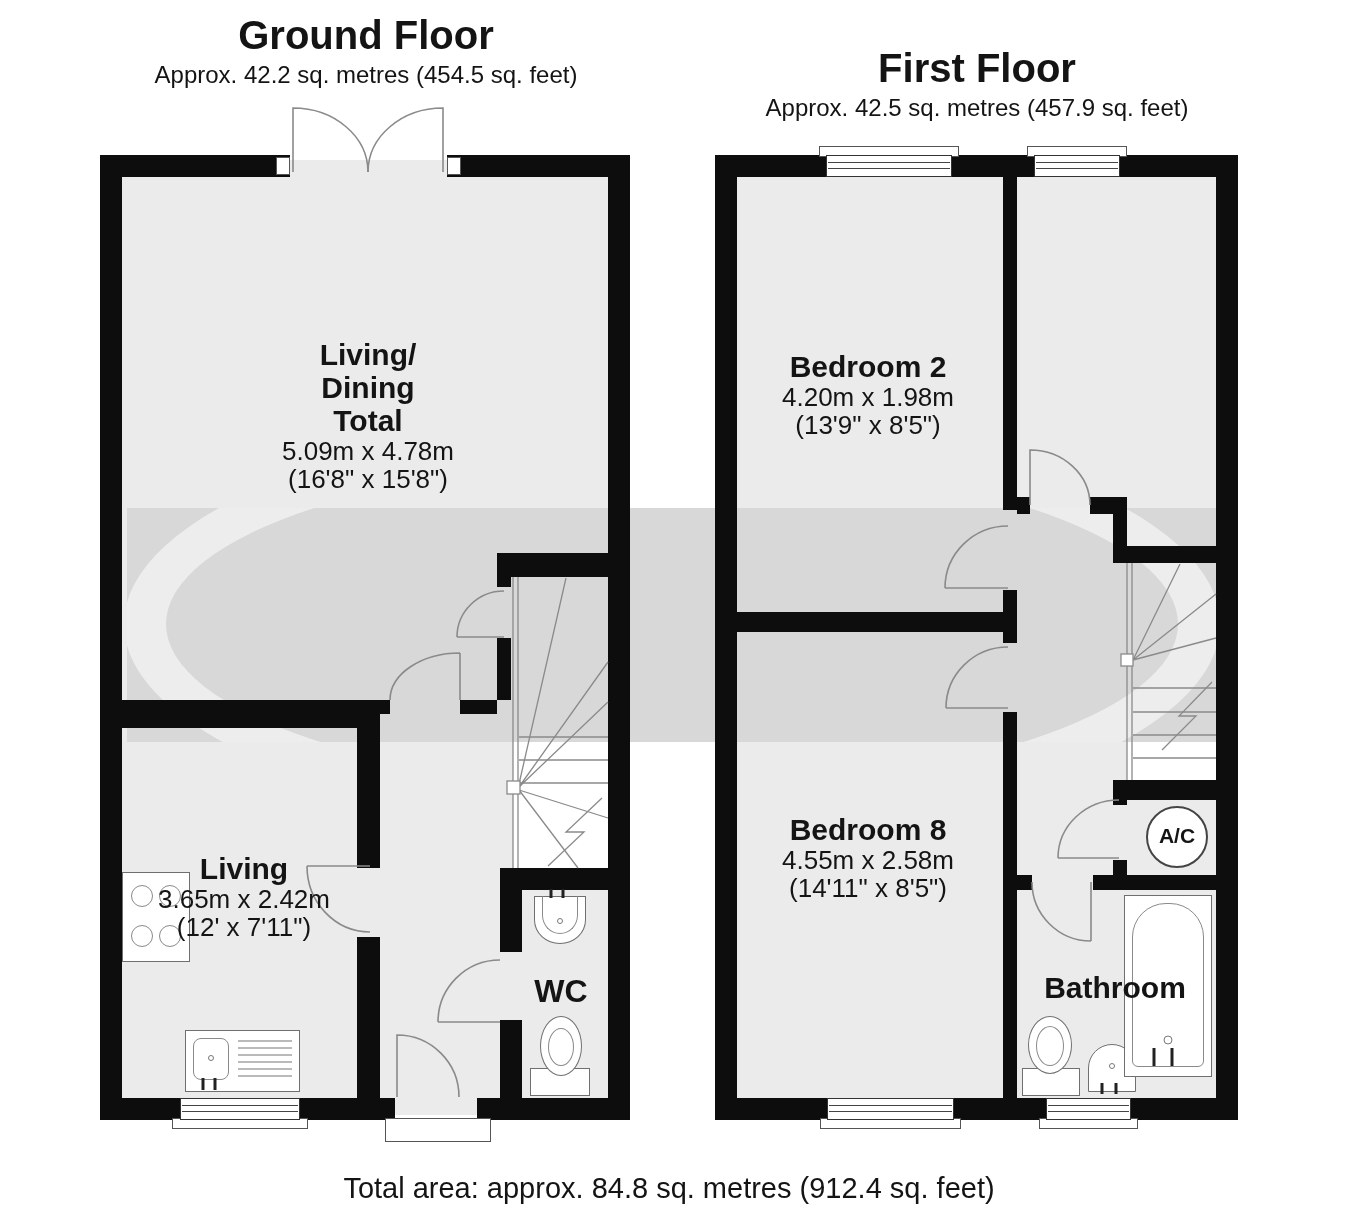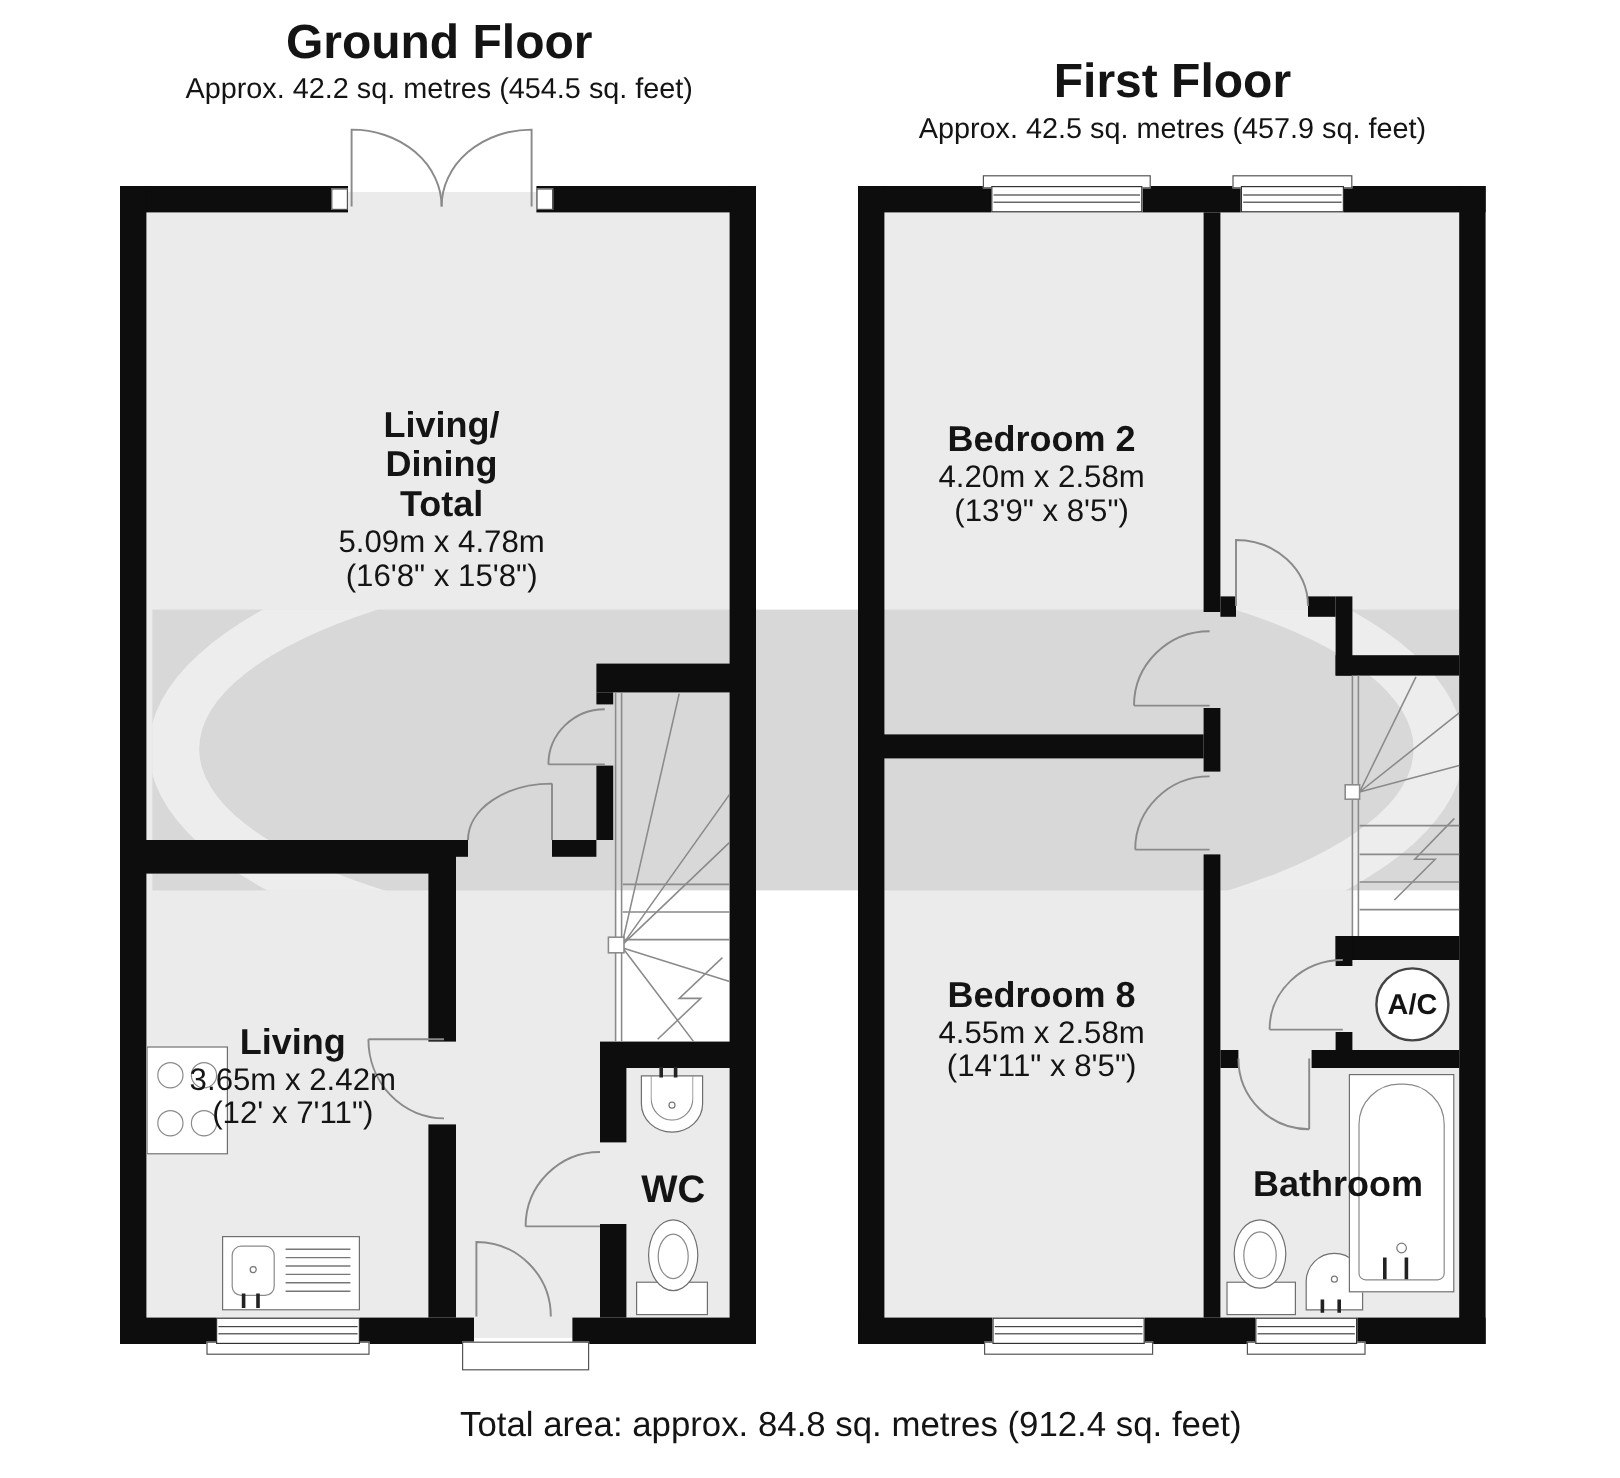--- a/index.html
+++ b/index.html
@@ -182,28 +182,28 @@
   <div class="lbl" style="left:244px;top:852px;">
     <div class="rname">Living</div>
     <div class="rdim">3.65m x 2.42m</div>
     <div class="rdim">(12' x 7'11")</div>
   </div>
 
   <div class="lbl rname" style="left:561px;top:975px;font-size:32px;">WC</div>
 
   <div class="lbl" style="left:868px;top:350px;">
     <div class="rname">Bedroom 2</div>
-    <div class="rdim">4.20m x 2.58m</div>
+    <div class="rdim">4.20m x 1.98m</div>
     <div class="rdim">(13'9" x 8'5")</div>
   </div>
 
 
   <div class="lbl" style="left:868px;top:813px;">
     <div class="rname">Bedroom 8</div>
     <div class="rdim">4.55m x 2.58m</div>
     <div class="rdim">(14'11" x 8'5")</div>
   </div>
 
   <div class="lbl rname" style="left:1115px;top:971px;">Bathroom</div>
-  <div class="lbl" style="left:1177px;top:824px;font-weight:bold;font-size:24px;">A/C</div>
-
-  <div class="lbl" style="left:669px;top:1172px;font-size:29px;margin-left:40px;">Total area: approx. 84.8 sq. metres (912.4 sq. feet)</div>
+  <div class="lbl" style="left:1177px;top:824px;font-weight:bold;font-size:21px;">A/C</div>
+
+  <div class="lbl" style="left:669px;top:1172px;font-size:29px;">Total area: approx. 84.8 sq. metres (912.4 sq. feet)</div>
 </div>
 
 </body></html>

